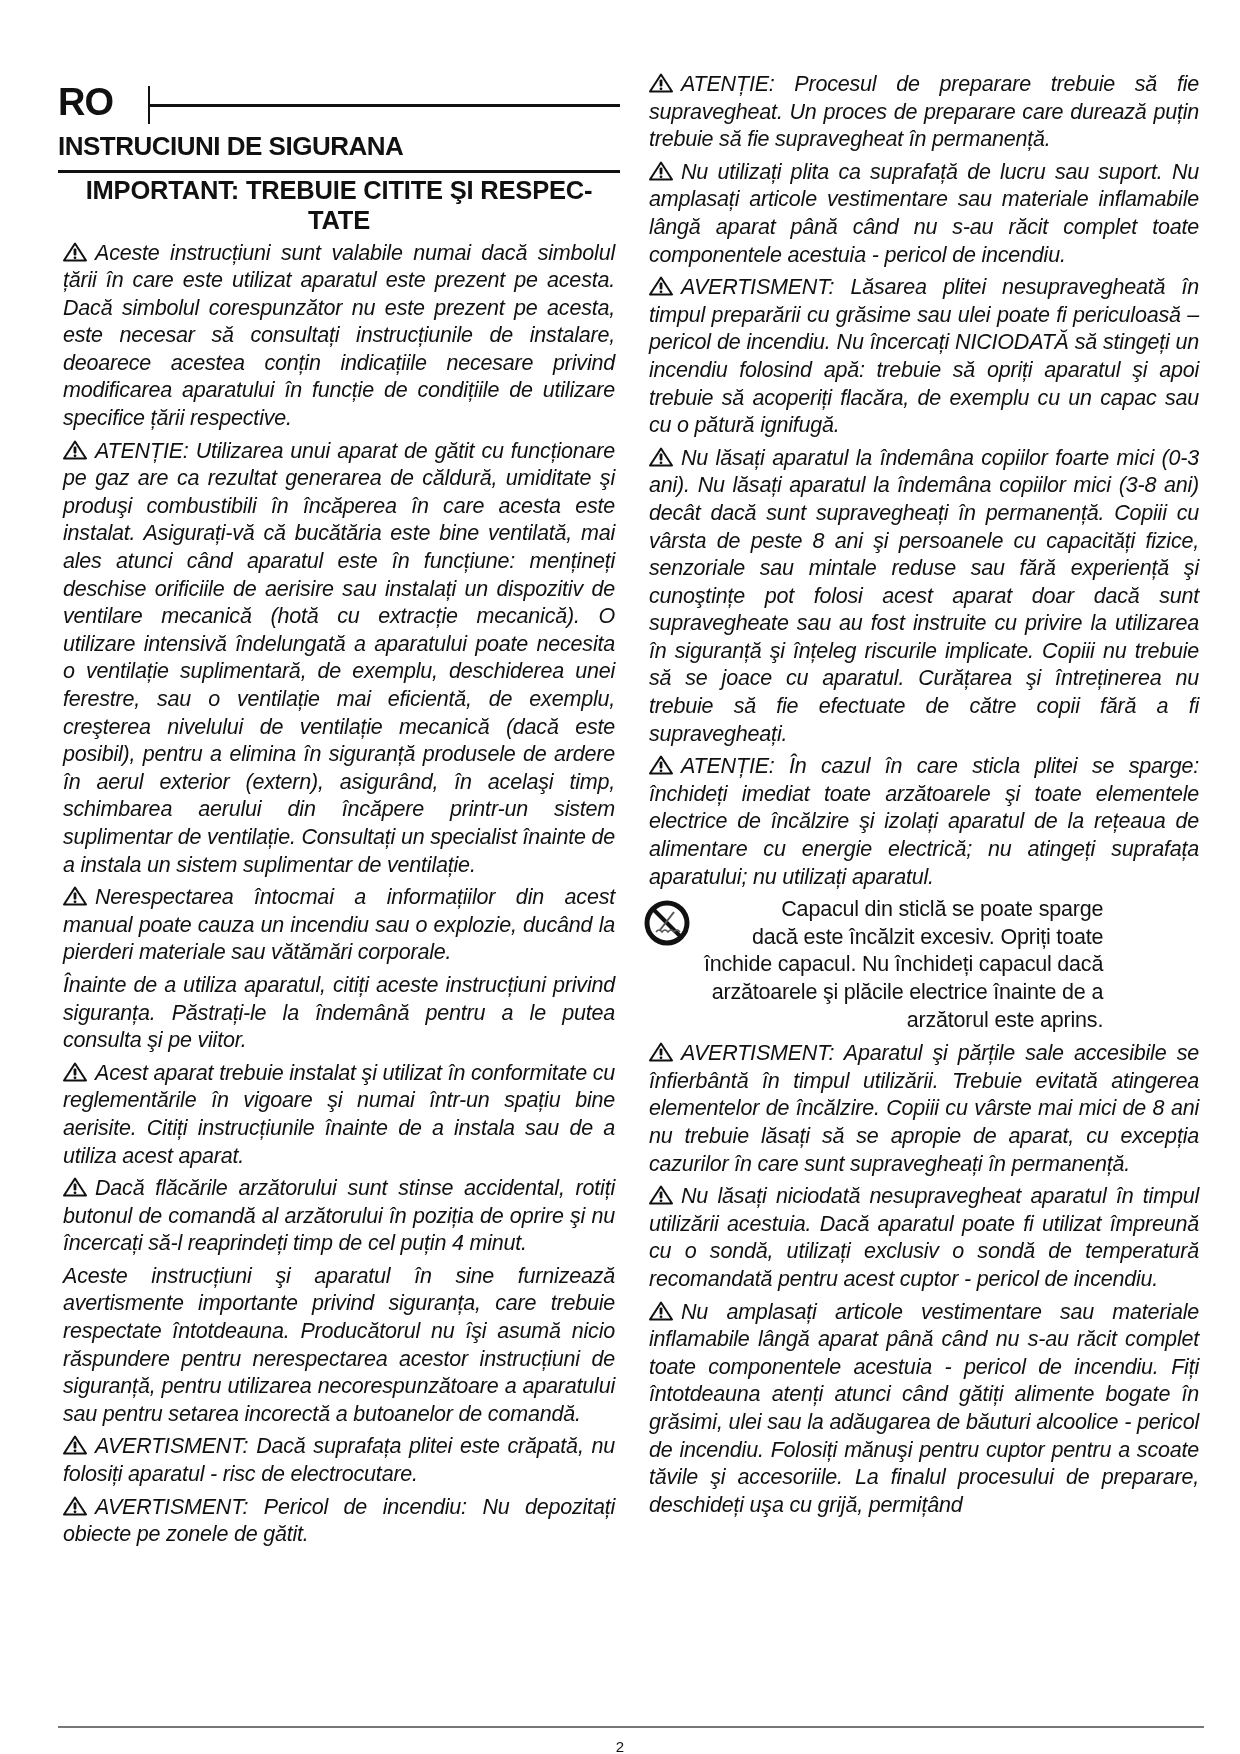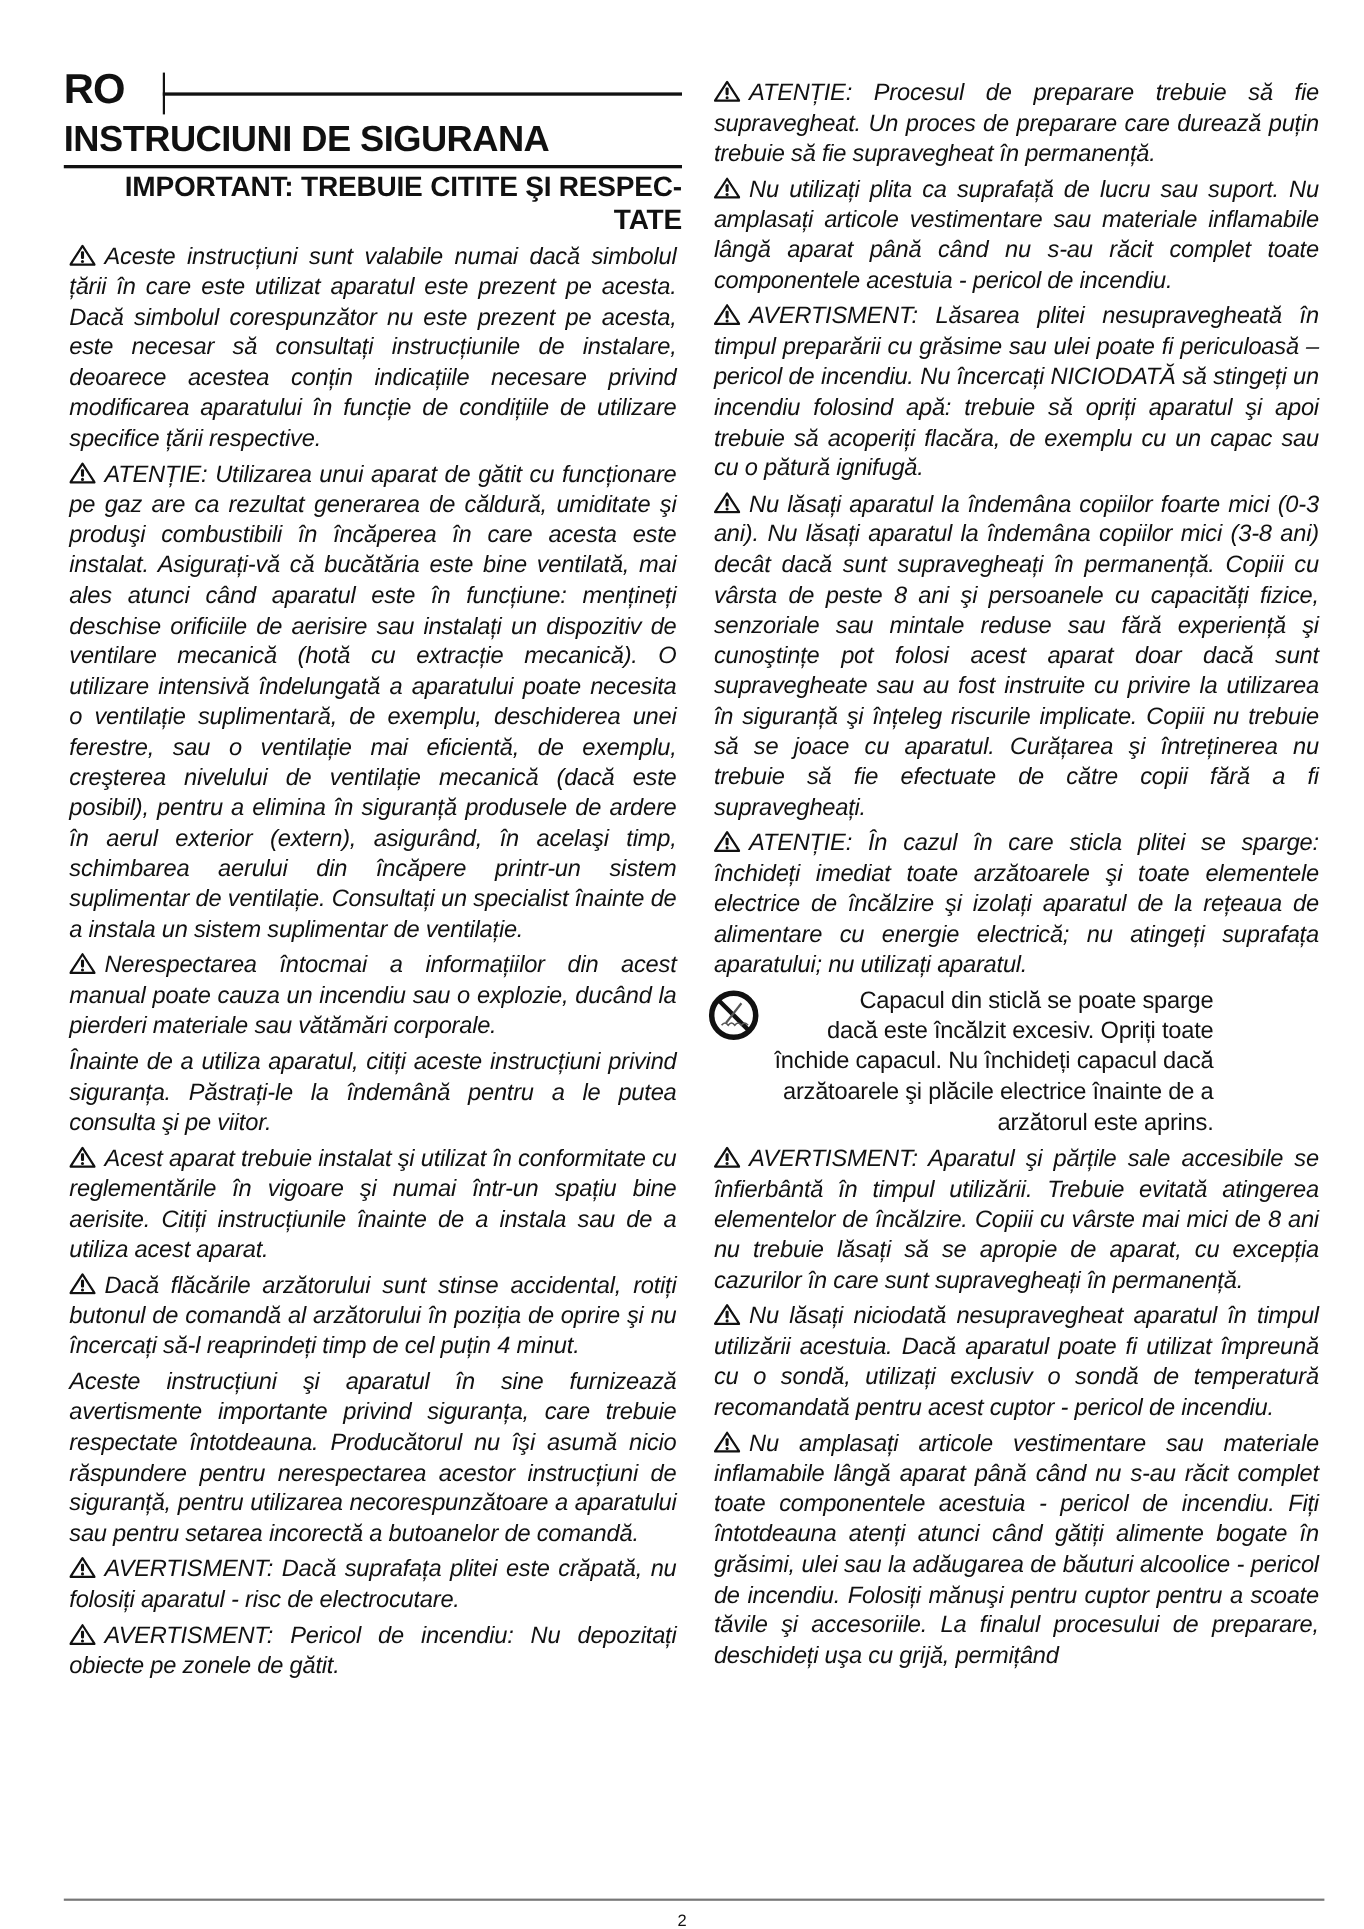--- a/index.html
+++ b/index.html
@@ -1,27 +1,27 @@
 <!DOCTYPE html>
 <html><head>
 <meta charset="utf-8">
 <style>
   html, body { margin: 0; padding: 0; background: #ffffff; }
   body { width: 1240px; height: 1754px; position: relative; overflow: hidden;
          font-family: "Liberation Sans", sans-serif; color: #111; }
-  .col { position: absolute; top: 60px; text-align: justify; font-size: 21.5px; line-height: 27.6px; letter-spacing: -0.2px; }
+  .col { position: absolute; top: 80px; text-align: justify; font-size: 21.5px; line-height: 27.6px; letter-spacing: -0.2px; }
   .col.left { left: 58px; width: 562px; }
   .col.right { left: 644px; width: 560px; top: 66px; }
   .ro-row { position: relative; height: 44px; }
   .ro { font-weight: bold; font-size: 38px; line-height: 44px; letter-spacing: -1px; }
   .ro-bar { position: absolute; left: 90px; top: 6px; width: 1.5px; height: 38px; background: #111; }
   .ro-line { position: absolute; left: 90px; right: 0; top: 24px; height: 2.5px; background: #111; }
-  .title { font-weight: bold; font-size: 33px; line-height: 40px; letter-spacing: -0.5px; margin-top: 2px; }
+  .title { font-weight: bold; font-size: 26px; line-height: 40px; letter-spacing: -0.5px; margin-top: 2px; }
   .title-rule { height: 2.5px; background: #111; margin: 4px 0 2px; }
-  .subtitle { font-weight: bold; font-size: 25.5px; line-height: 30px; text-align: right; margin-bottom: 2px; }
+  .subtitle { font-weight: bold; font-size: 25.5px; line-height: 30px; text-align: center; margin-bottom: 2px; }
   p { margin: 5px; font-style: italic; }
   .warn { display: inline-block; width: 24px; height: 20px; vertical-align: -2px; margin-right: 8px; }
   .glass-row { display: flex; align-items: flex-start; margin: 2px 0 6px; }
   .glass-icon { width: 46px; height: 46px; margin: 4px 14px 0 0; flex: 0 0 auto; }
   .glass-text { text-align: right; }
   .footer-rule { position: absolute; left: 58px; right: 36px; top: 1726px; height: 2px; background: #777; }
   .page-num { position: absolute; left: 0; width: 1240px; top: 1738px; text-align: center; font-size: 15px; }
 </style>
 </head>
 <body>

